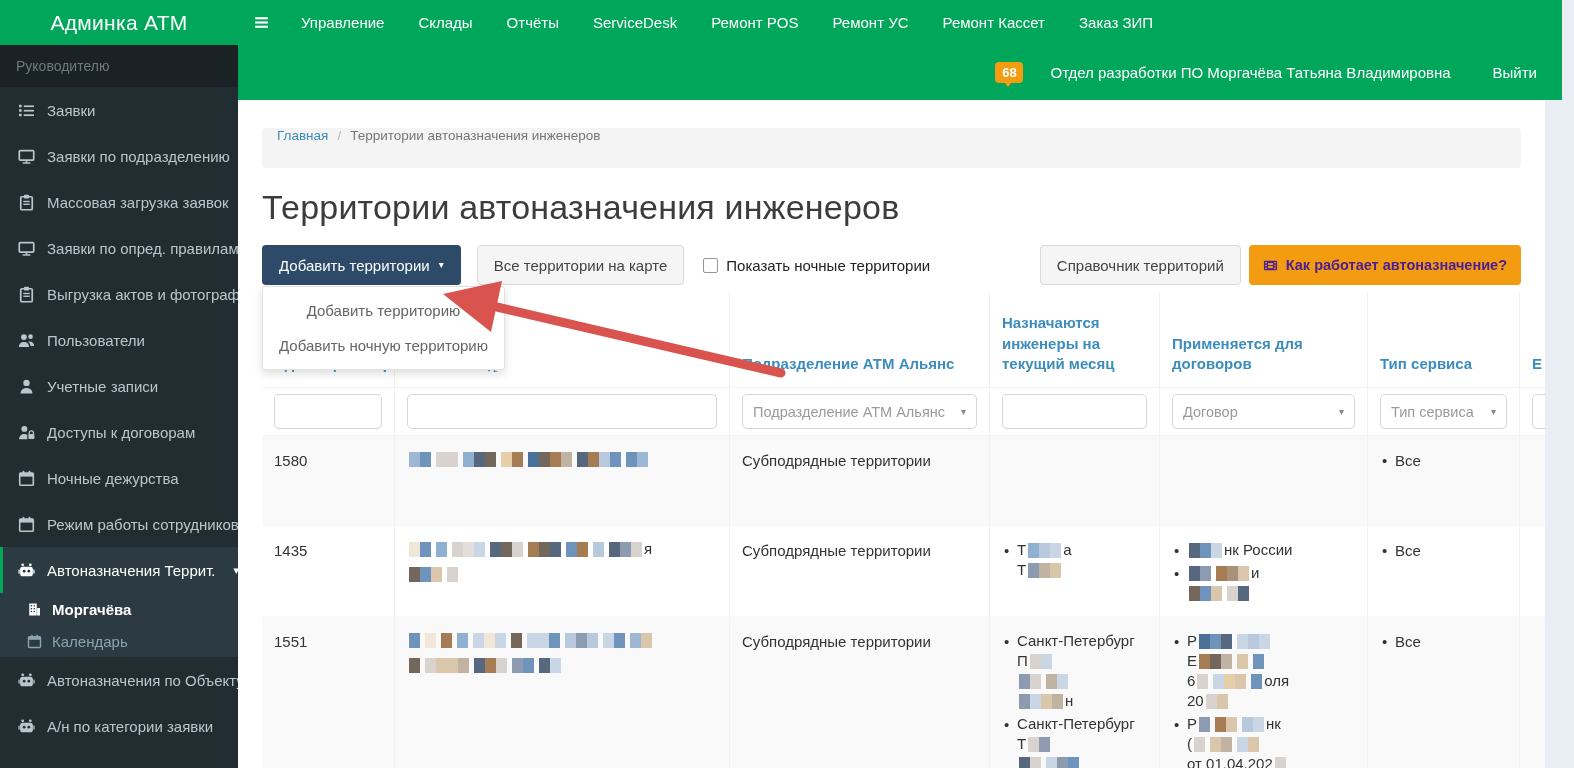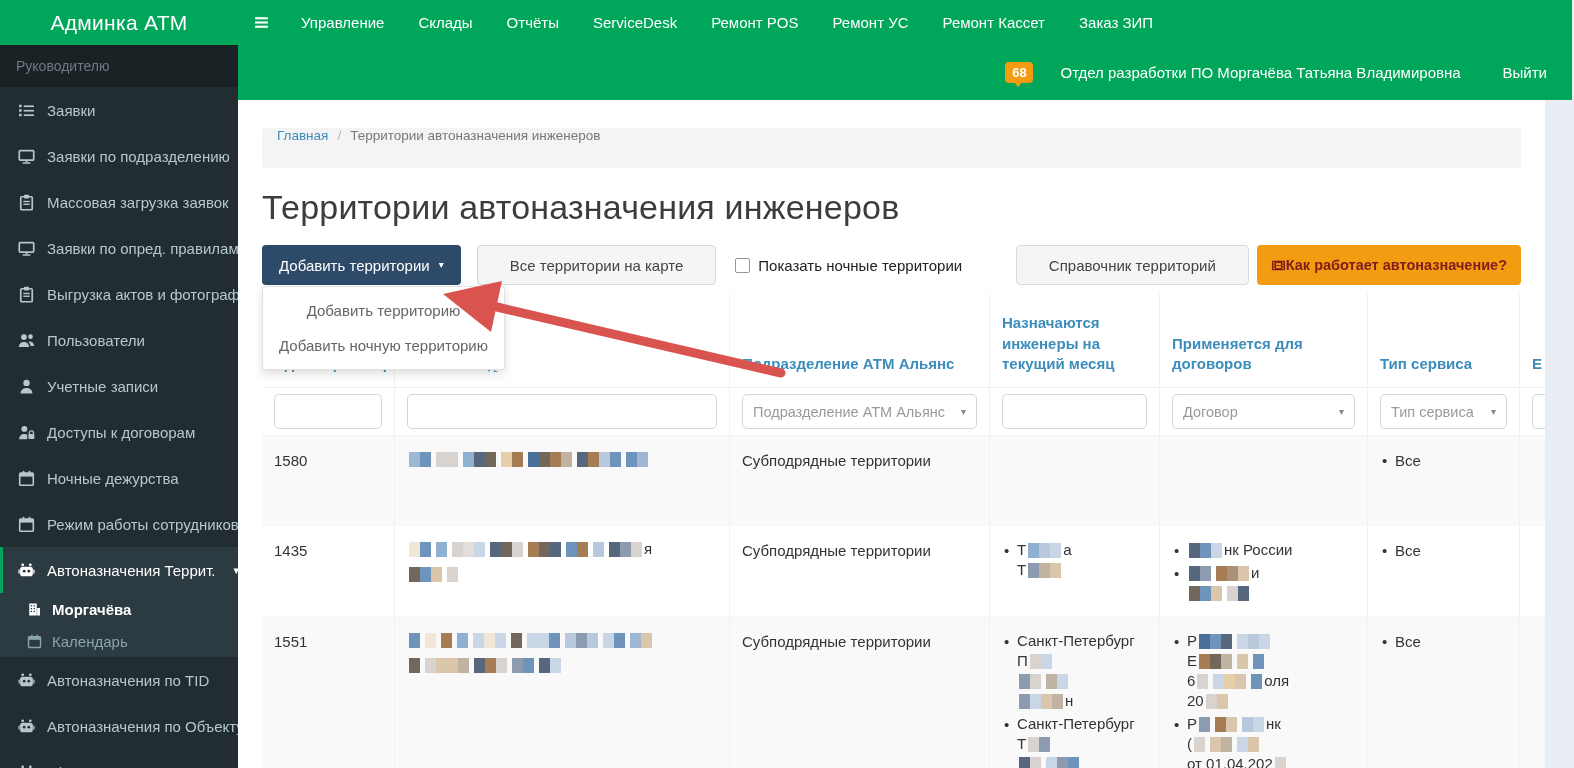--- a/index.html
+++ b/index.html
@@ -14,21 +14,21 @@
   .sitem{display:flex;align-items:center;gap:12px;height:46px;padding:0 8px 0 15px;color:#b8c7ce;font-size:15px;white-space:nowrap;overflow:hidden;border-left:3px solid transparent;cursor:pointer}
   .sitem .ic{width:17px;height:17px;flex:none}
   .sgroup.active{background:#2c3b41}
   .sgroup.active > .sitem{border-left-color:#00a65a;color:#fff}
   .chev{margin-left:6px;font-size:11px;color:inherit}
   .subitem{display:flex;align-items:center;gap:10px;height:32px;padding-left:27px;color:#8aa4af;font-size:15px;cursor:pointer;white-space:nowrap}
   .subitem .ic{width:15px;height:15px;flex:none}
   .subitem.active{color:#fff;font-weight:700}
 
   
-  .topnav{position:absolute;left:238px;right:2px;top:0;height:100px;background:#00a65a;color:#fff;z-index:4}
+  .topnav{position:absolute;left:238px;right:12px;top:0;height:100px;background:#00a65a;color:#fff;z-index:4}
   .nav-row1{height:45px;display:flex;align-items:center}
   .nav-toggle{width:46px;display:flex;align-items:center;justify-content:center;cursor:pointer}
   .nav-toggle .ic{width:17px;height:17px}
   .nav-link{padding:0 17px;font-size:15px;cursor:pointer;white-space:nowrap}
   .nav-row2{height:55px;display:flex;align-items:center;justify-content:flex-end;padding-right:25px}
   .badge68{position:relative;background:#f39c12;border-radius:4px;min-width:28px;height:21px;display:flex;align-items:center;justify-content:center;font-weight:700;font-size:13px;margin-right:27px;cursor:pointer}
   .badge68:after{content:"";position:absolute;bottom:-4px;left:9px;border:4px solid transparent;border-top:5px solid #f39c12;border-bottom:none}
   .user-name{font-size:15px;margin-right:42px;cursor:pointer;white-space:nowrap}
   .logout{font-size:15px;cursor:pointer}
 
@@ -37,26 +37,26 @@
   .breadcrumb{margin:28px 24px 0;height:40px;background:#f4f4f4;border-radius:4px;display:flex;align-items:flex-start;padding:0 15px;font-size:13.5px}
   .breadcrumb .home{color:#3c8dbc;cursor:pointer}
   .breadcrumb .sep{margin:0 9px;color:#b5b5b5}
   .breadcrumb .cur{color:#777}
   .page-title{margin:20px 24px 0;font-size:34px;font-weight:500;color:#3c3c3c;letter-spacing:.2px}
 
   .toolbar{margin:18px 24px 0;display:flex;align-items:center;height:40px;position:relative}
   .btn{display:inline-flex;align-items:center;justify-content:flex-end;height:40px;border-radius:4px;font-size:15px;cursor:pointer;border:1px solid transparent;white-space:nowrap}
   .btn-add{background:#2d4a68;color:#fff;padding:0 16px;gap:9px}
   .caret{font-size:10px;line-height:1}
-  .btn-light{background:#f5f5f5;border-color:#d9d9d9;color:#444;padding:0 32px}
+  .btn-light{background:#f5f5f5;border-color:#d9d9d9;color:#444;padding:0 16px}
   .btn-map{margin-left:16px}
   .chk{display:flex;align-items:center;gap:8px;margin-left:19px;font-size:15px;color:#222;cursor:pointer}
   .chk .box{width:15px;height:15px;border:1px solid #979797;border-radius:2px;background:#fff;flex:none}
   .spacer{flex:1}
-  .btn-how{margin-left:8px;background:#f39c12;color:#7f1d1d;padding:0 13px;gap:0;font-size:14.5px;font-weight:600}
+  .btn-how{margin-left:8px;background:#f39c12;color:#4c1d95;padding:0 13px;gap:8px;font-size:14.5px;font-weight:600}
   .btn-how .ic{width:15px;height:15px}
 
   .dropdown{position:absolute;top:41px;left:0;width:243px;background:#fff;border:1px solid #e2e2e2;border-radius:3px;box-shadow:0 4px 10px rgba(0,0,0,.13);z-index:30;padding:6px 0}
   .dd-item{padding:9px 10px;text-align:center;font-size:15px;color:#666;cursor:pointer}
 
   
   .table{margin:8px 0 0 24px;width:1283px;overflow:hidden}
   .trow{display:grid;grid-template-columns:133px 335px 260px 170px 208px 152px 130px;width:1388px}
   .cell{border-right:1px solid #f2f2f2;padding:0 12px;font-size:15px;color:#333}
   .thead{border-bottom:1px solid #f2f2f2}
@@ -279,28 +279,20 @@
               <use href="#i-calendar"></use>
             </svg>
             <span>Календарь</span>
           </div>
         </div>
         <div class="sgroup">
           <div class="sitem">
             <svg class="ic">
               <use href="#i-robot"></use>
             </svg>
-            <span>Автоназначения по TID</span>
-          </div>
-        </div>
-        <div class="sgroup">
-          <div class="sitem">
-            <svg class="ic">
-              <use href="#i-robot"></use>
-            </svg>
             <span>Автоназначения по Объекту</span>
           </div>
         </div>
         <div class="sgroup">
           <div class="sitem">
             <svg class="ic">
               <use href="#i-robot"></use>
             </svg>
             <span>А/н по категории заявки</span>
           </div>

